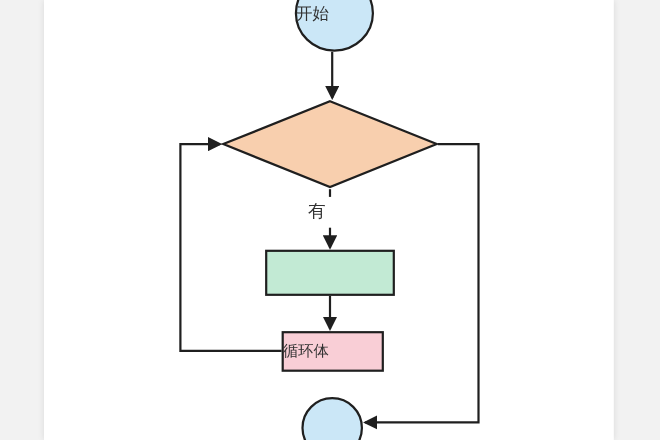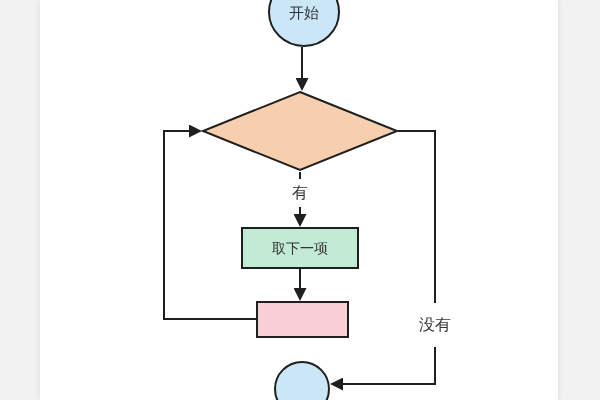--- a/index.html
+++ b/index.html
@@ -28,21 +28,20 @@
     stroke: #1f1f1f;
     stroke-width: 2;
   }
   .shape {
     stroke: #1f1f1f;
     stroke-width: 2;
   }
   .label {
     position: absolute;
     color: #333333;
-    text-align: center;
     white-space: nowrap;
   }
   .start-label    { left: 269px; top: 3px;   width: 70px;  line-height: 20px; font-size: 15px; }
   .decision-label { left: 203px; top: 123px; width: 194px; line-height: 17px; font-size: 14px; }
   .process-label  { left: 242px; top: 240px; width: 116px; line-height: 17px; font-size: 14px; }
   .loopbody-label { left: 257px; top: 311px; width: 91px;  line-height: 17px; font-size: 14px; }
   .yes-label  { left: 280px; top: 179px; width: 40px; line-height: 28px; font-size: 16px; background: #ffffff; }
   .no-label   { left: 405px; top: 303px; width: 60px; line-height: 44px; font-size: 16px; background: #ffffff; }
 </style>
 </head>
@@ -66,15 +65,14 @@
 
     <ellipse class="shape" cx="304" cy="12" rx="35" ry="34" fill="#cbe7f7"></ellipse>
     <polygon class="shape" points="300,92 397,131 300,170 203,131" fill="#f8cfae"></polygon>
     <rect class="shape" x="242" y="228" width="116" height="40" fill="#c2ead4"></rect>
     <rect class="shape" x="257" y="302" width="91" height="35" fill="#f9ced6"></rect>
     <circle class="shape" cx="302" cy="389" r="27" fill="#cbe7f7"></circle>
   </svg>
 
   <div class="label start-label">开始</div>
   <div class="label yes-label">有</div>
-  <div class="label process-label">取下一项</div>
-  <div class="label no-label">没有</div>
+  <div class="label loopbody-label">循环体</div>
 </div>
 
 </body></html>

